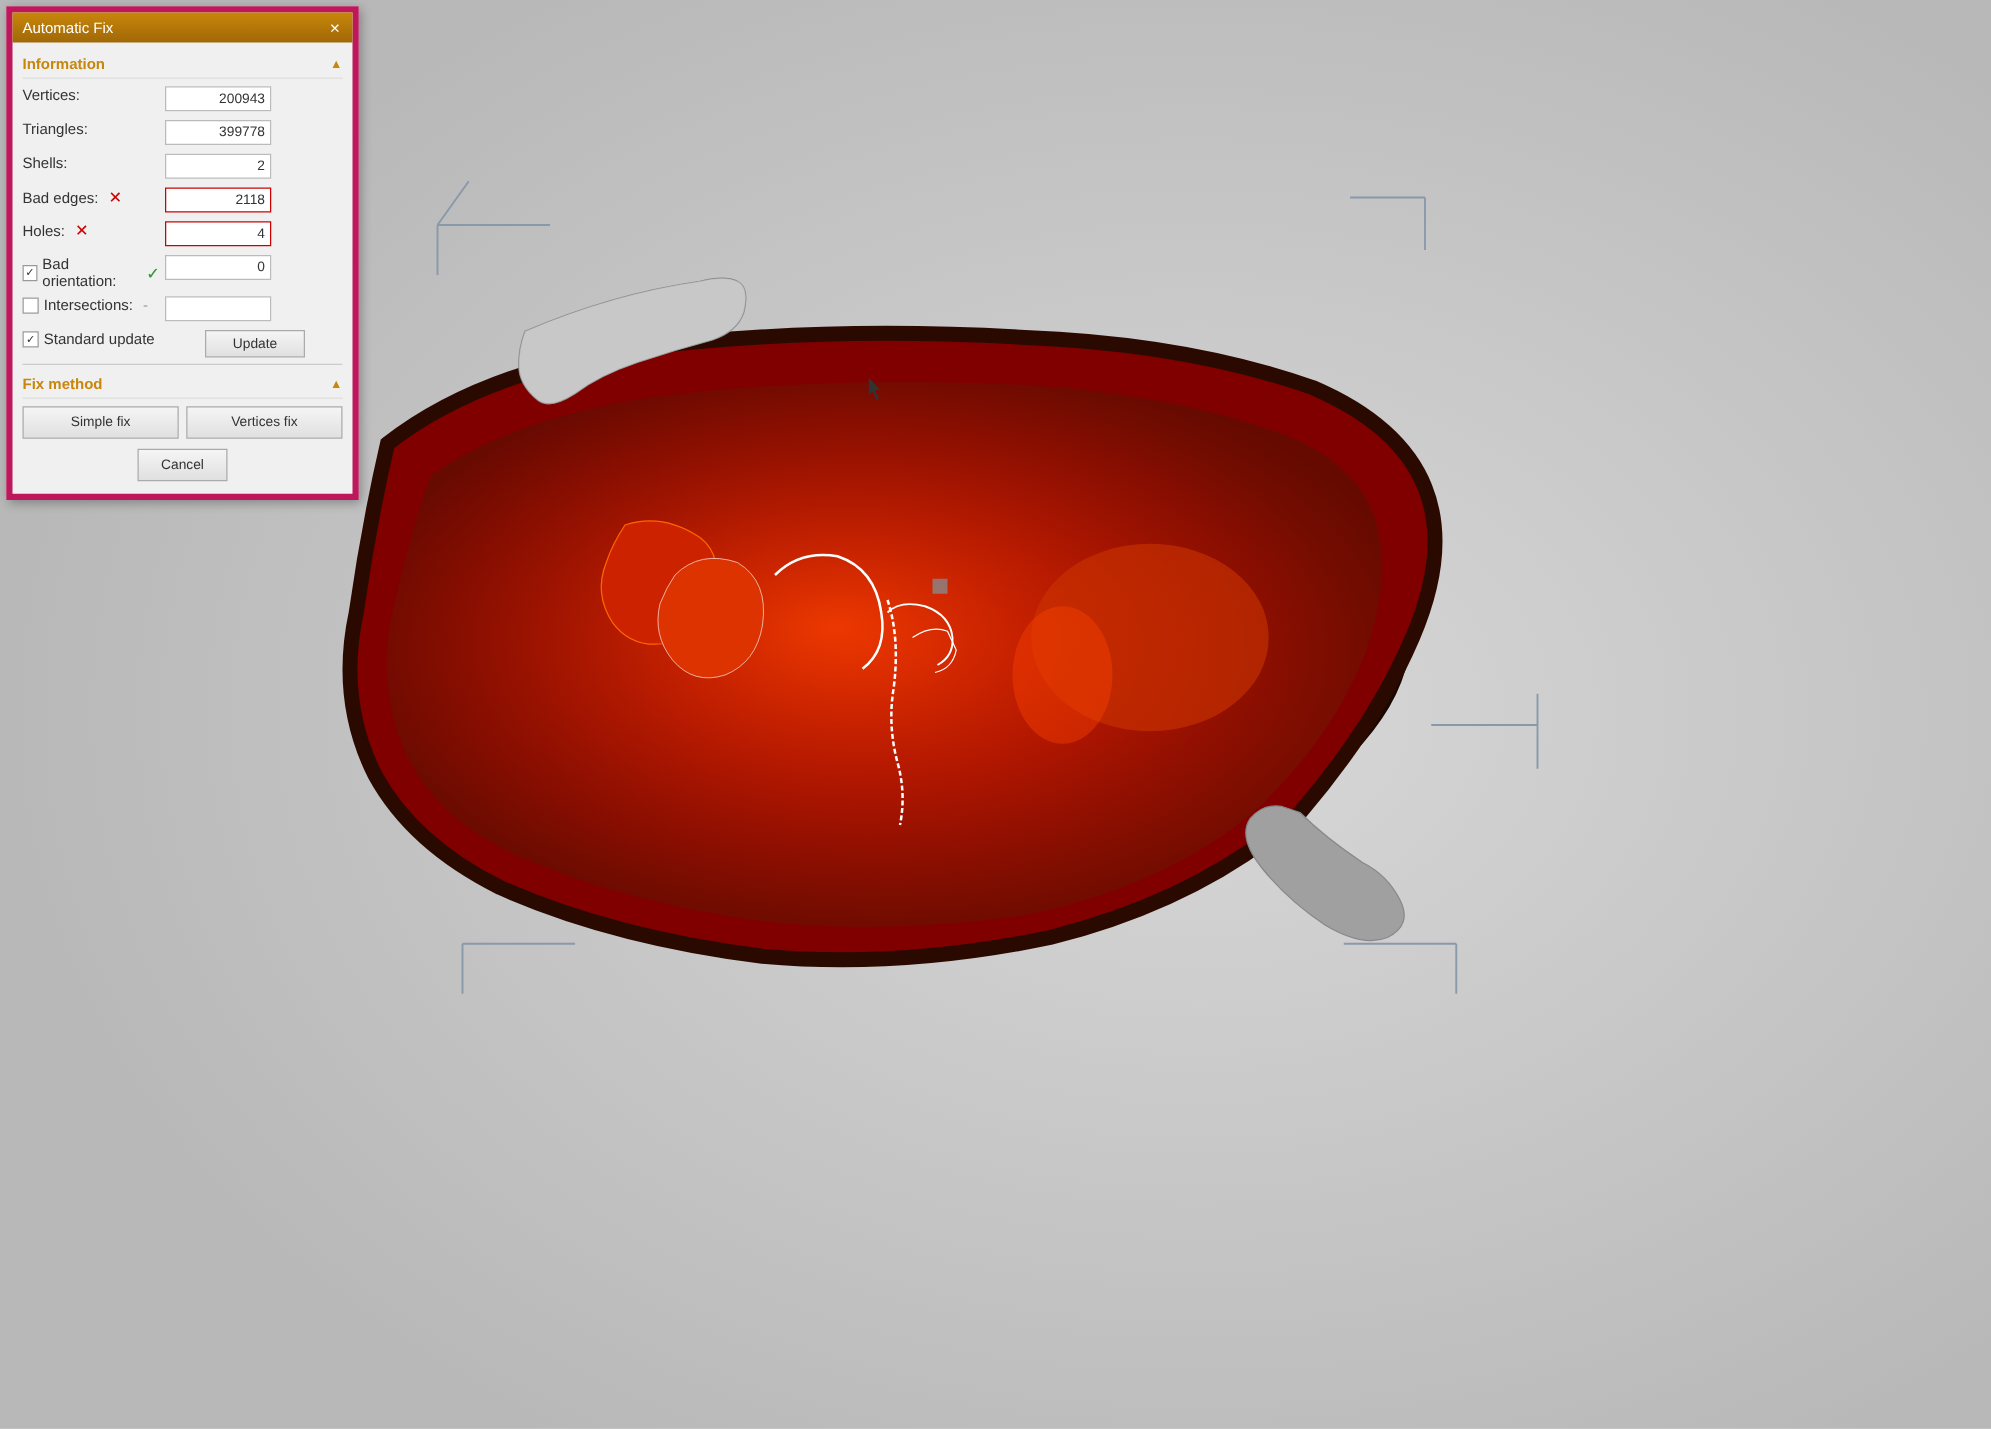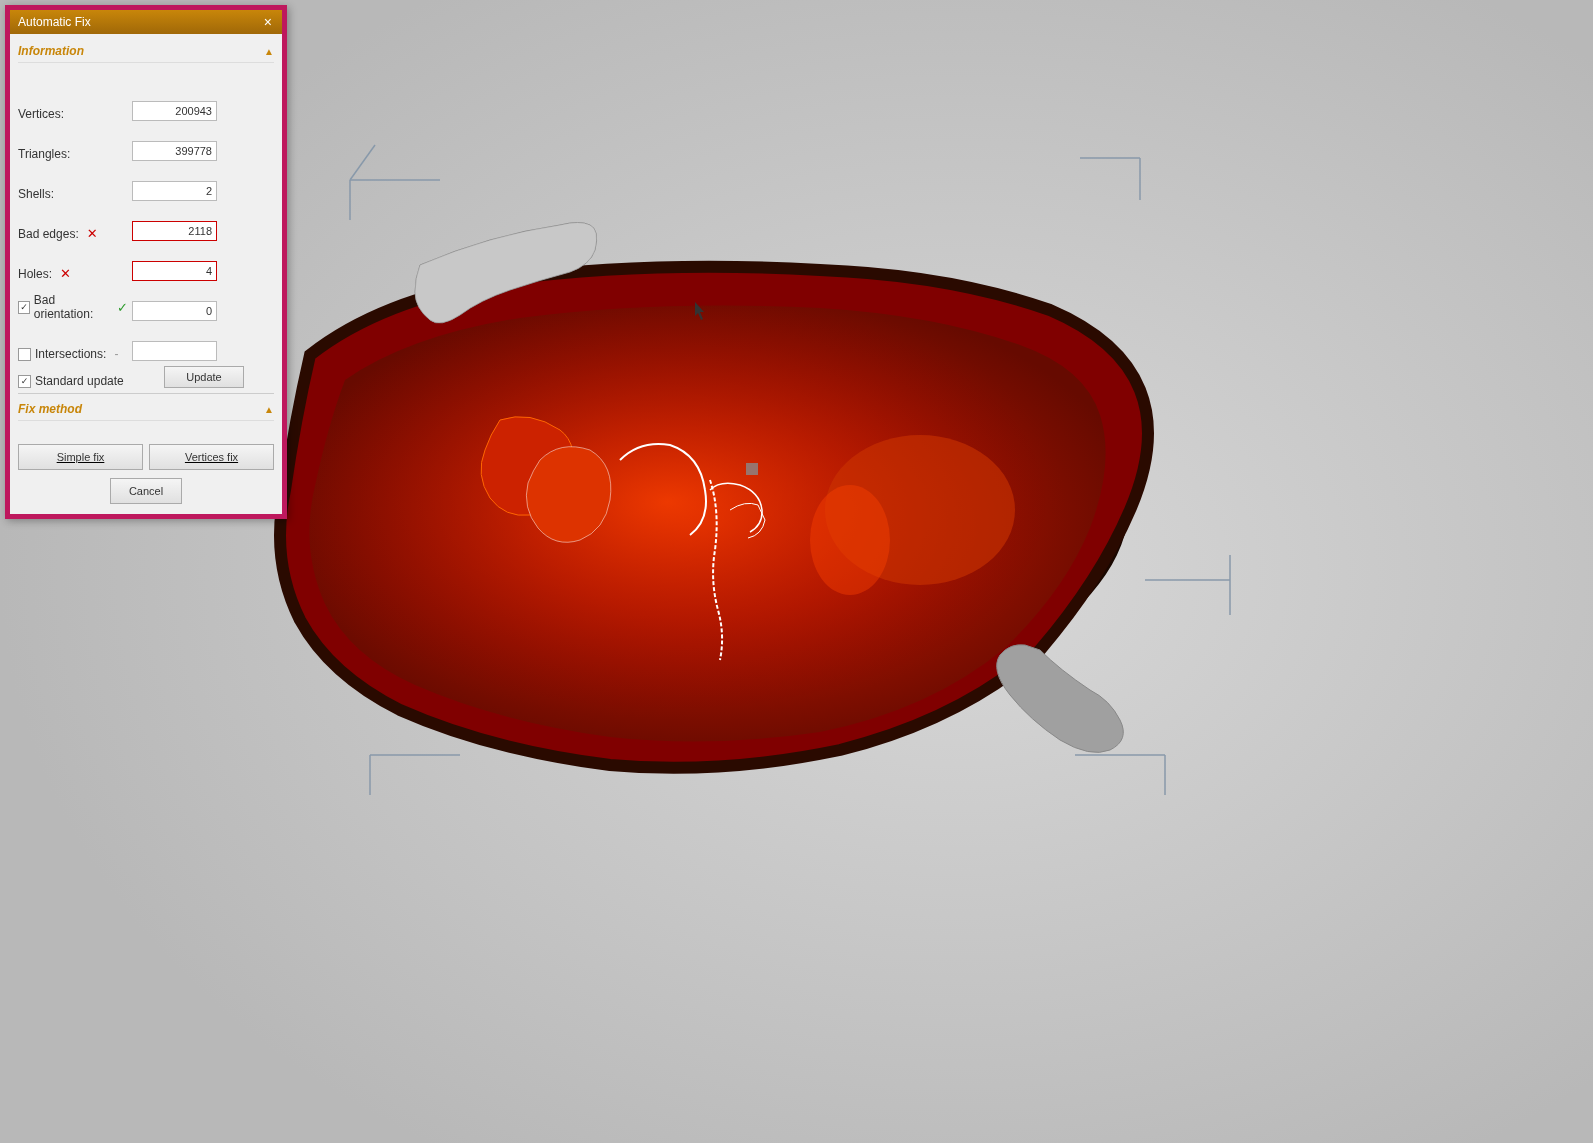--- a/index.html
+++ b/index.html
@@ -62,33 +62,32 @@
     
     .section-header {
       display: flex;
       justify-content: space-between;
       align-items: center;
       color: #c8860a;
       font-weight: 600;
       font-size: 12px;
       padding: 4px 0 4px 0;
       border-bottom: 1px solid #ddd;
-      margin-bottom: 23px;
-      font-style: italic;
+      margin-bottom: 6px;
     }
 
     .section-chevron {
       font-size: 10px;
       color: #c8860a;
     }
 
     
     .form-row {
       display: flex;
-      align-items: flex-end;
+      align-items: flex-start;
       margin-bottom: 5px;
       min-height: 22px;
     }
 
     .form-label {
       flex: 0 0 110px;
       font-size: 12px;
       color: #333;
       display: flex;
       align-items: center;
@@ -125,21 +124,20 @@
 
     .form-value input[type="text"] {
       width: 85px;
       height: 20px;
       border: 1px solid #bbb;
       background: white;
       font-size: 11px;
       padding: 0 4px;
       text-align: right;
       color: #333;
-      margin-top: 15px;
     }
 
     .form-value input[type="text"].error-val {
       border-color: #cc0000;
     }
 
     .form-dash {
       color: #999;
       font-size: 12px;
       margin-left: 4px;
@@ -155,21 +153,20 @@
     
     .fix-method-section {
       margin-top: 2px;
     }
 
     
     .btn-group {
       display: flex;
       gap: 6px;
       margin-top: 4px;
-      text-decoration: underline;
     }
 
     .btn {
       flex: 1;
       height: 26px;
       border: 1px solid #aaa;
       background: linear-gradient(to bottom, #f5f5f5, #e0e0e0);
       font-size: 11px;
       cursor: pointer;
       color: #333;

